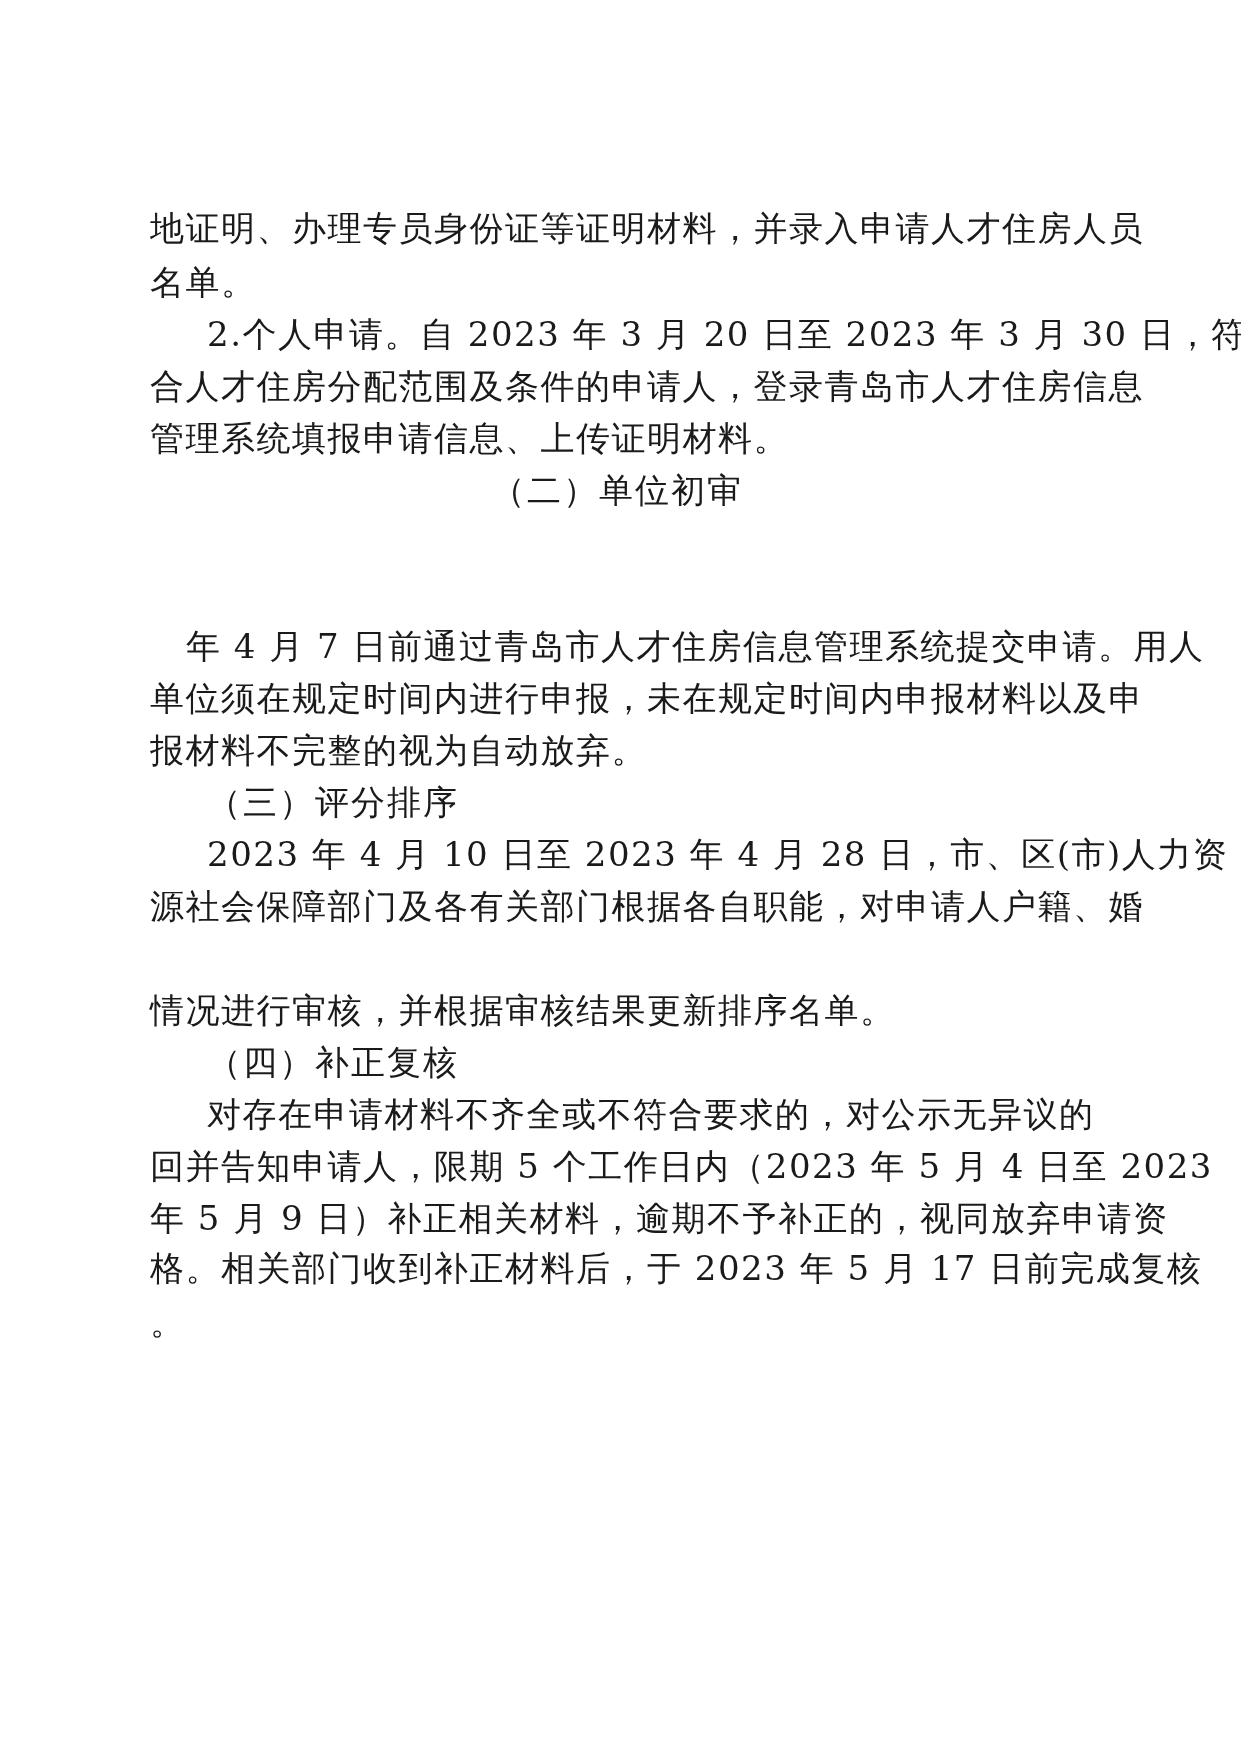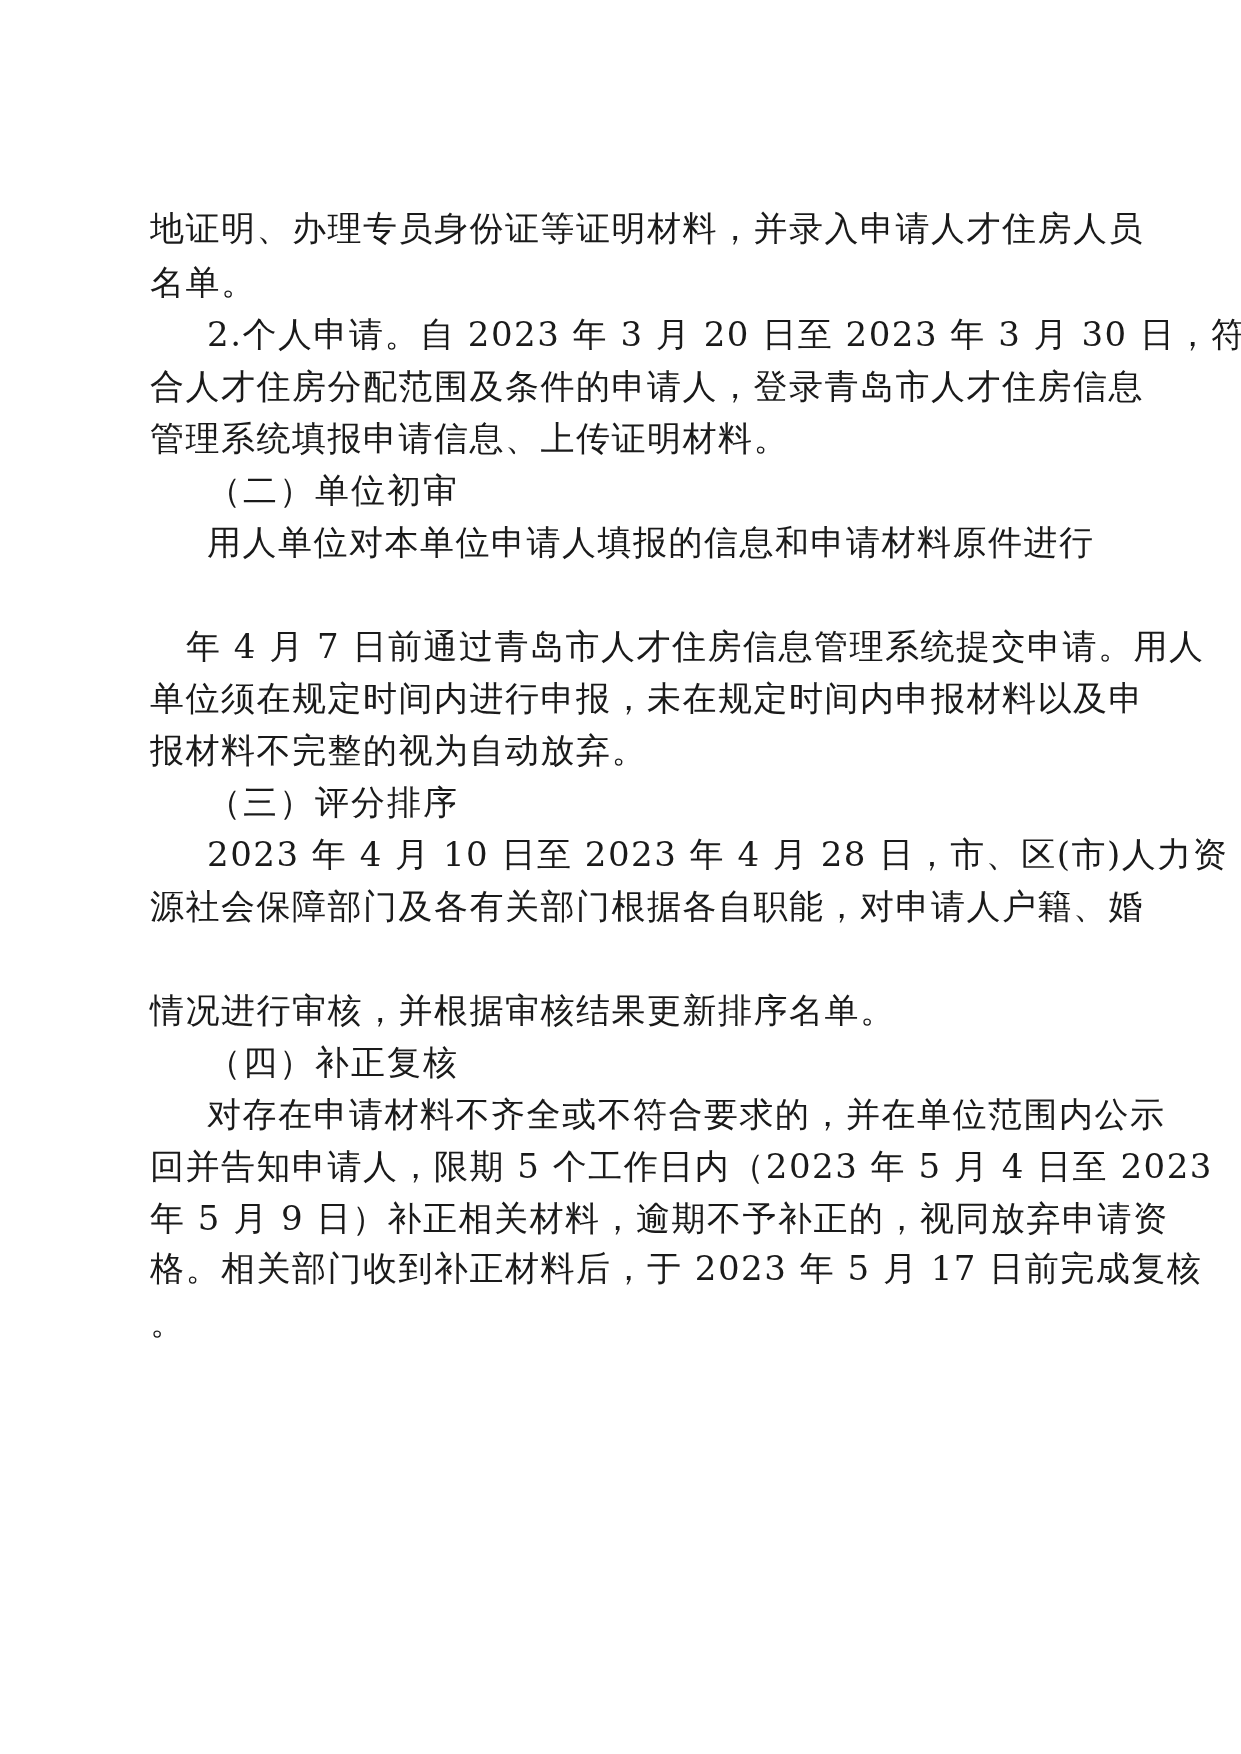--- a/index.html
+++ b/index.html
@@ -44,34 +44,33 @@
 
 <div class="page">
 
   <div class="line justify" style="top:208px;">地证明、办理专员身份证等证明材料，并录入申请人才住房人员</div>
   <div class="line" style="top:262px;">名单。</div>
 
   <div class="line indent justify" style="top:314px;">2.个人申请。自 2023 年 3 月 20 日至 2023 年 3 月 30 日，符</div>
   <div class="line justify" style="top:366px;">合人才住房分配范围及条件的申请人，登录青岛市人才住房信息</div>
   <div class="line" style="top:418px;">管理系统填报申请信息、上传证明材料。</div>
 
-  <div class="line heading" style="top:470px;">（二）单位初审</div>
+  <div class="line heading" style="top:470px;text-align:center;">（二）单位初审</div>
 
-  <div class="line indent justify" style="top:522px;">用人单位对本单位申请人填报的信息和申请材料原件进行</div>
   <div class="line justify" style="top:626px;margin-left:36px;">年 4 月 7 日前通过青岛市人才住房信息管理系统提交申请。用人</div>
   <div class="line justify" style="top:678px;">单位须在规定时间内进行申报，未在规定时间内申报材料以及申</div>
   <div class="line" style="top:730px;">报材料不完整的视为自动放弃。</div>
 
   <div class="line heading" style="top:782px;">（三）评分排序</div>
 
   <div class="line indent justify" style="top:834px;">2023 年 4 月 10 日至 2023 年 4 月 28 日，市、区(市)人力资</div>
   <div class="line justify" style="top:886px;">源社会保障部门及各有关部门根据各自职能，对申请人户籍、婚</div>
   <div class="line" style="top:990px;">情况进行审核，并根据审核结果更新排序名单。</div>
 
   <div class="line heading" style="top:1042px;">（四）补正复核</div>
 
-  <div class="line indent justify" style="top:1094px;">对存在申请材料不齐全或不符合要求的，并在单位范围内公示</div>
+  <div class="line indent justify" style="top:1094px;">对存在申请材料不齐全或不符合要求的，对公示无异议的</div>
   <div class="line justify" style="top:1146px;">回并告知申请人，限期 5 个工作日内（2023 年 5 月 4 日至 2023</div>
   <div class="line justify" style="top:1198px;">年 5 月 9 日）补正相关材料，逾期不予补正的，视同放弃申请资</div>
   <div class="line justify" style="top:1248px;">格。相关部门收到补正材料后，于 2023 年 5 月 17 日前完成复核</div>
   <div class="line" style="top:1302px;">。</div>
 
 </div>
 
 </body></html>

